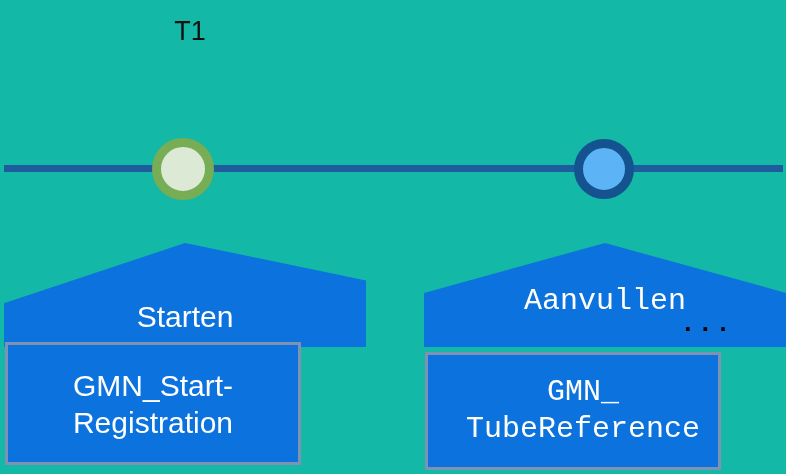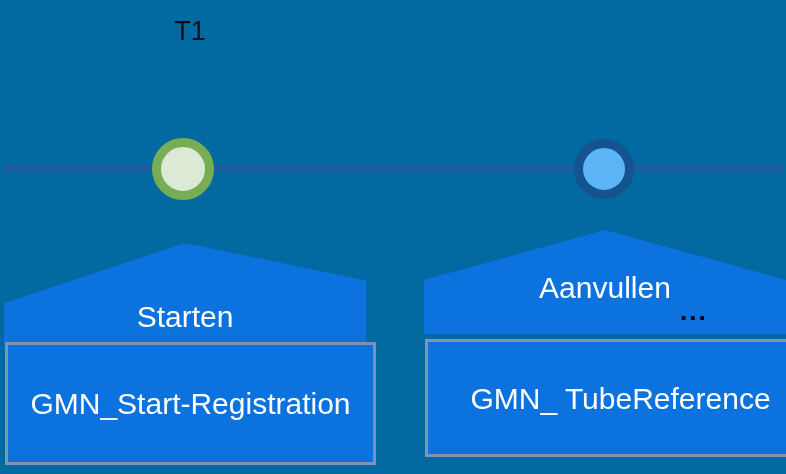--- a/index.html
+++ b/index.html
@@ -7,21 +7,21 @@
     padding: 0;
     background: #ffffff;
   }
   body {
     font-family: "Liberation Sans", sans-serif;
   }
   #canvas {
     position: relative;
     width: 786px;
     height: 474px;
-    background: #0369a1;
+    background: #14b8a6;
     overflow: hidden;
   }
 
   
   .timeline-axis {
     position: absolute;
     left: 4px;
     top: 165px;
     width: 779px;
     height: 7px;
@@ -61,21 +61,21 @@
     height: 60px;
     background: #5CB3F5;
     border: 9px solid #14538F;
   }
 
   
   .step-group {
     position: absolute;
   }
   #step-group-start { left: 4px;   top: 243px; width: 362px; height: 228px; }
-  #step-group-fill  { left: 424px; top: 230px; width: 362px; height: 228px; }
+  #step-group-fill  { left: 424px; top: 243px; width: 362px; height: 228px; font-family: Liberation Mono, monospace; }
 
   .pentagon {
     position: absolute;
     left: 0;
     top: 0;
     width: 100%;
     height: 104px;
     background: #0B72DE;
   }
   #pentagon-start {
@@ -106,21 +106,21 @@
     color: #000000;
     font-weight: bold;
   }
   #ellipsis-fill { left: 256px; top: 71px; }
 
   
   .object-box {
     position: absolute;
     left: 1px;
     top: 99px;
-    width: 371px;
+    width: 296px;
     height: 123px;
     box-sizing: border-box;
     background: #0B72DE;
     border: 3px solid #7E93B4;
     display: flex;
     align-items: center;
     justify-content: center;
   }
   .object-box-label {
     font-size: 30px;

